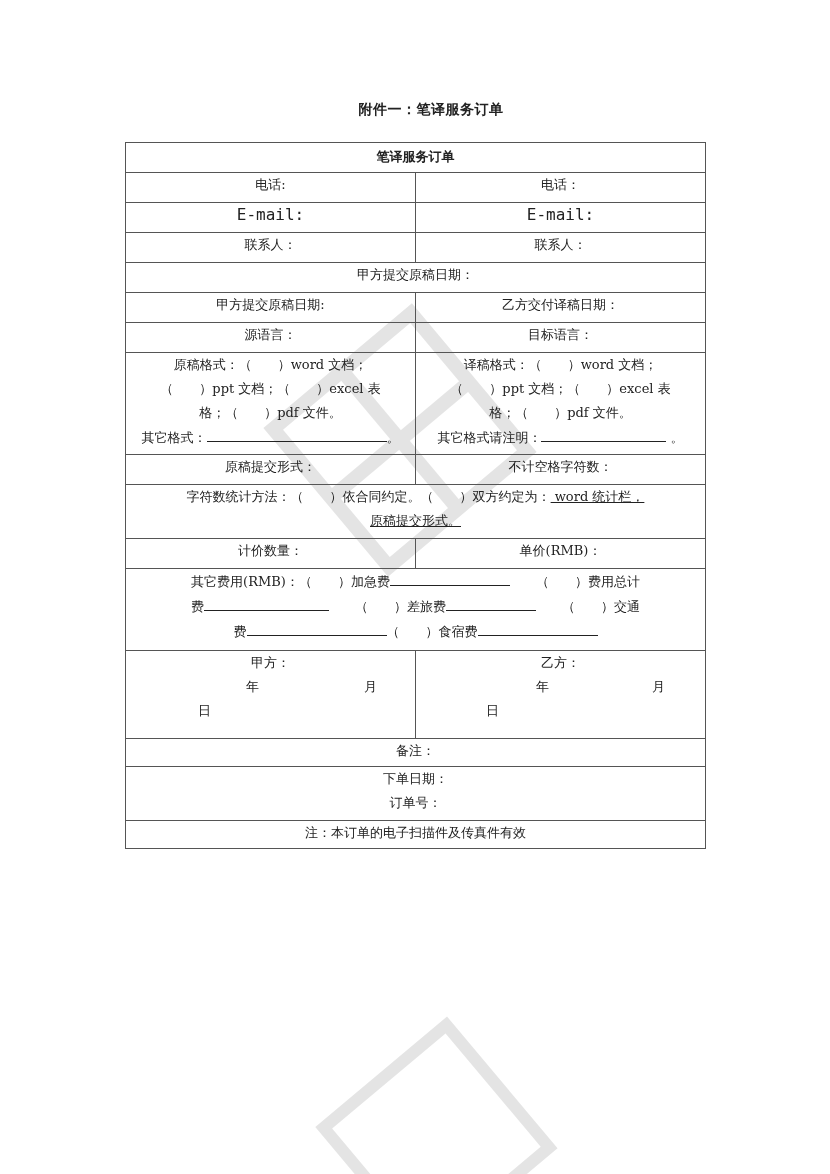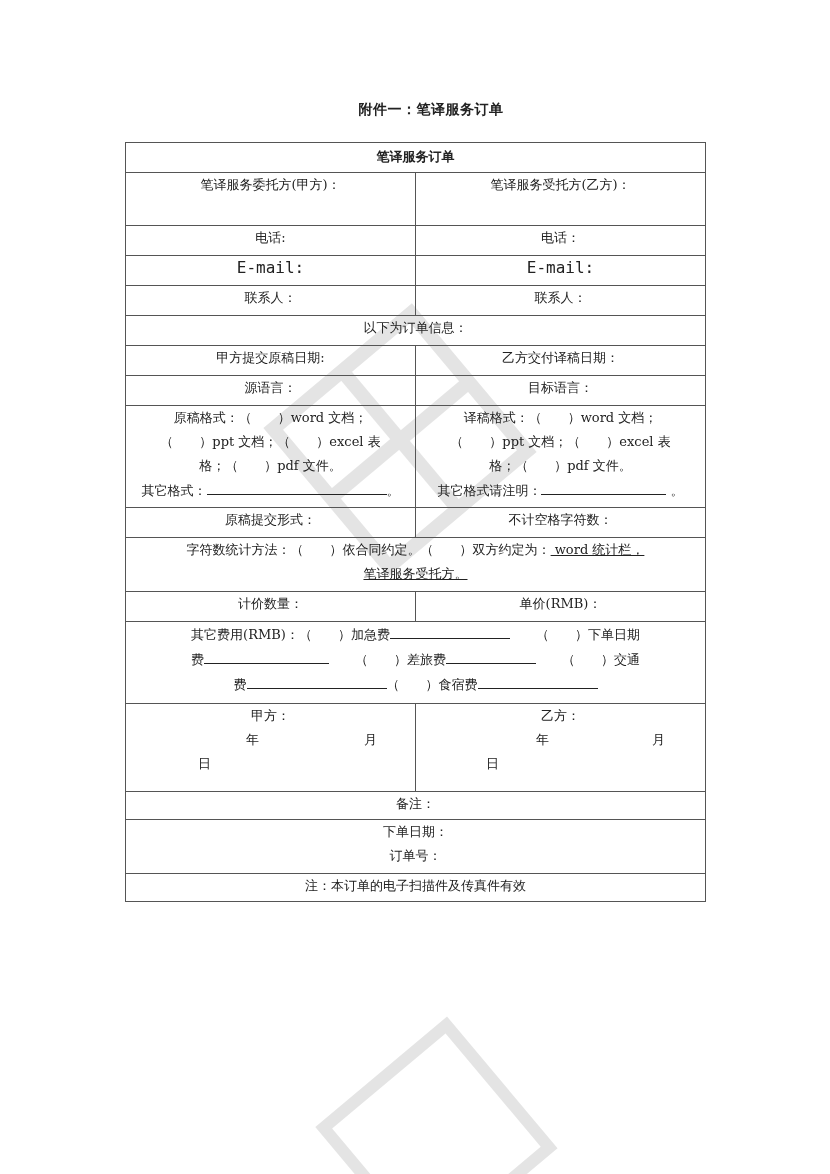--- a/index.html
+++ b/index.html
@@ -46,38 +46,34 @@
 
 <table class="form">
   <colgroup>
       <col style="width:290px">
       <col style="width:290px">
     </colgroup>
   <tbody>
       <tr style="height:30px">
     <td colspan="2" class="center" style="line-height:28px">笔译服务订单</td>
   </tr>
-  <tr style="height:53px">
-    <td>笔译服务委托方(甲方)：</td>
-    <td>笔译服务受托方(乙方)：</td>
-  </tr>
   <tr style="height:30px">
     <td>电话:</td>
     <td>电话：</td>
   </tr>
   <tr style="height:30px">
     <td class="mono">E-mail:</td>
     <td class="mono">E-mail:</td>
   </tr>
   <tr style="height:30px">
     <td>联系人：</td>
     <td>联系人：</td>
   </tr>
   <tr style="height:30px">
-    <td colspan="2">以下为订单信息：</td>
+    <td colspan="2">甲方提交原稿日期：</td>
   </tr>
   <tr style="height:30px">
     <td>甲方提交原稿日期:</td>
     <td>乙方交付译稿日期：</td>
   </tr>
   <tr style="height:30px">
     <td>源语言：</td>
     <td>目标语言：</td>
   </tr>
   <tr style="height:102px">
@@ -94,30 +90,30 @@
       <div><span>其它格式请注明：</span><span class="blank" style="width:125px"></span> <span>。</span></div>
     </td>
   </tr>
   <tr style="height:30px">
     <td>原稿提交形式：</td>
     <td>不计空格字符数：</td>
   </tr>
   <tr style="height:54px">
     <td colspan="2">
       <span>字符数统计方法：（　　）依合同约定。（　　）双方约定为：</span><span class="u"> word 统计栏，</span><br>
-      <span class="u">笔译服务受托方。</span>
+      <span class="u">原稿提交形式。</span>
     </td>
   </tr>
   <tr style="height:30px">
     <td>计价数量：</td>
     <td>单价(RMB)：</td>
   </tr>
   <tr style="height:82px">
     <td colspan="2">
-      <div><span>其它费用(RMB)：（　　）加急费</span><span class="blank" style="width:120px"></span>　　<span>（　　）下单日期</span></div>
+      <div><span>其它费用(RMB)：（　　）加急费</span><span class="blank" style="width:120px"></span>　　<span>（　　）费用总计</span></div>
       <div><span>费</span><span class="blank" style="width:125px"></span>　　<span>（　　）差旅费</span><span class="blank" style="width:90px"></span>　　<span>（　　）交通</span></div>
       <div><span>费</span><span class="blank" style="width:140px"></span><span>（　　）食宿费</span><span class="blank" style="width:120px"></span></div>
     </td>
   </tr>
   <tr style="height:88px">
     <td>
       <div>甲方：</div>
       <div class="sign-line">
             <span style="left:118px">年</span>
             <span style="left:236px">月</span>

